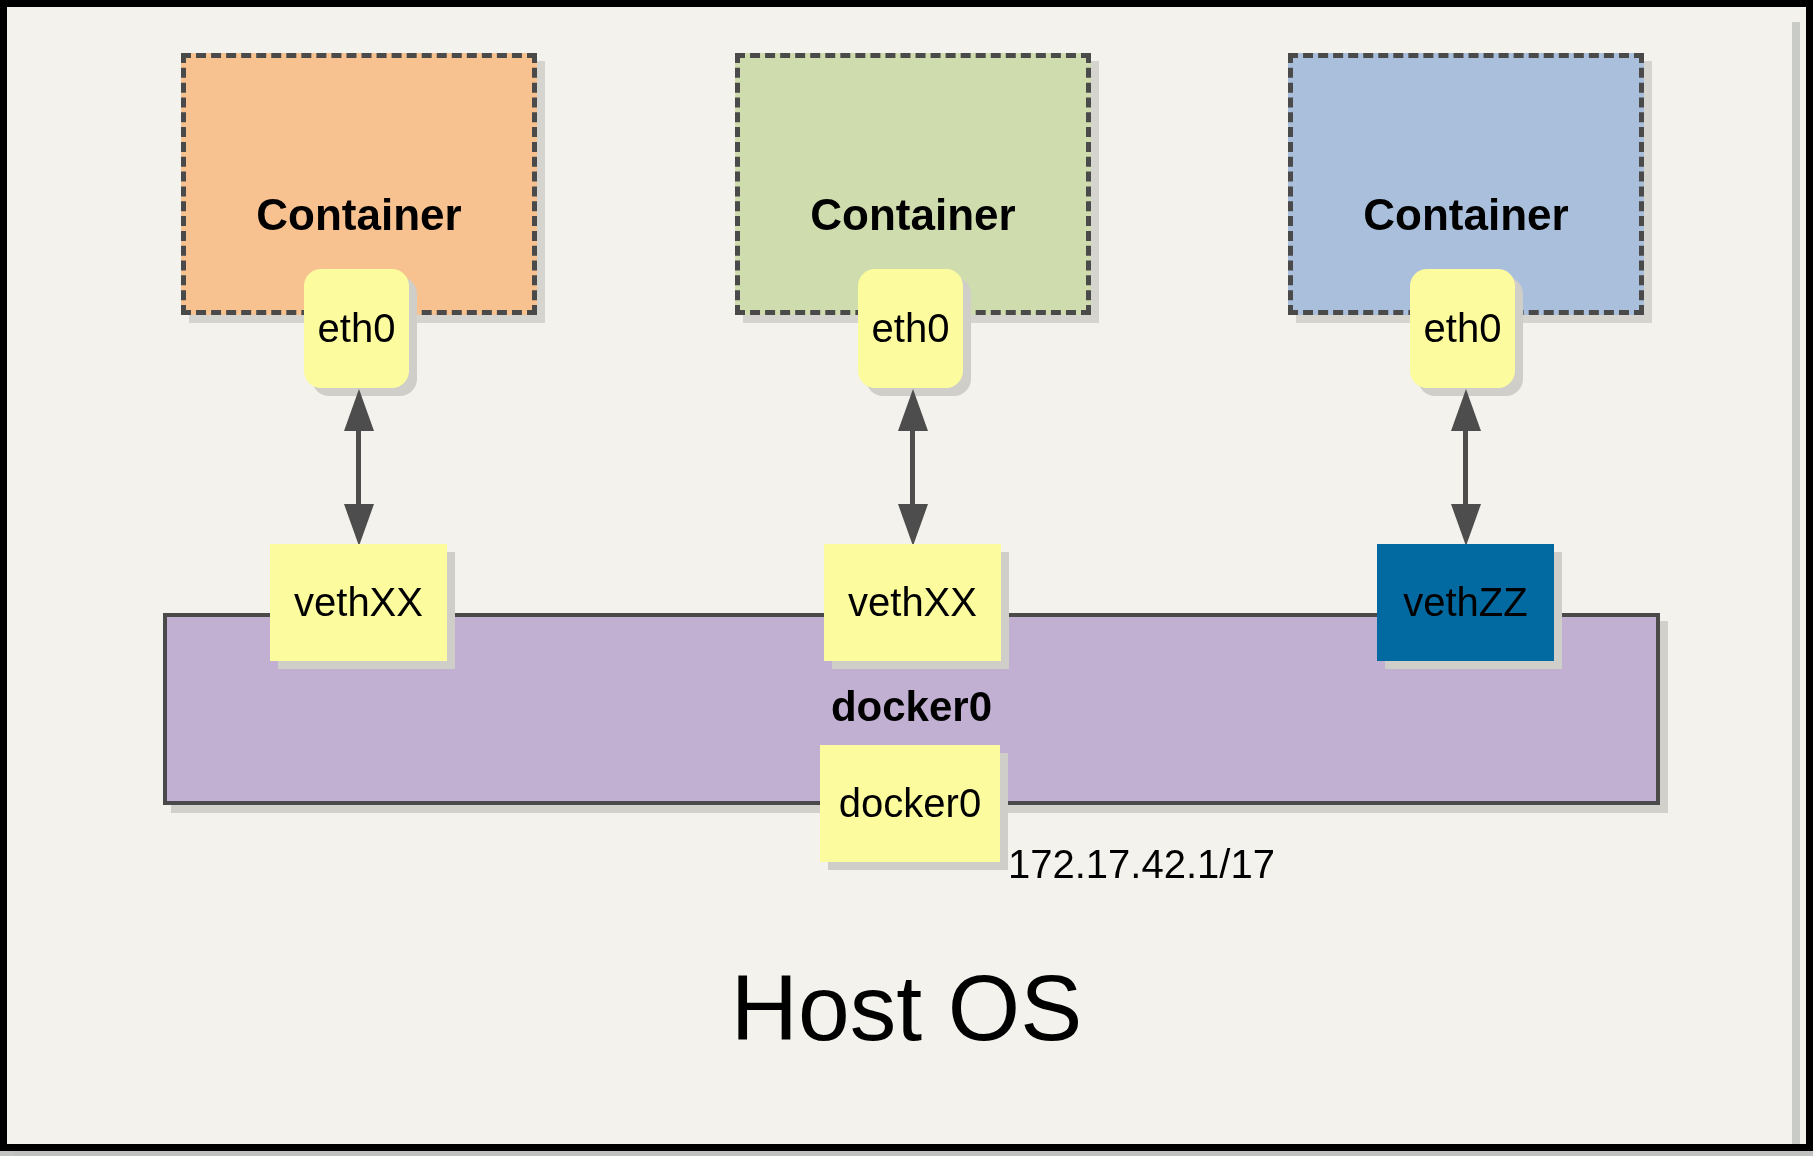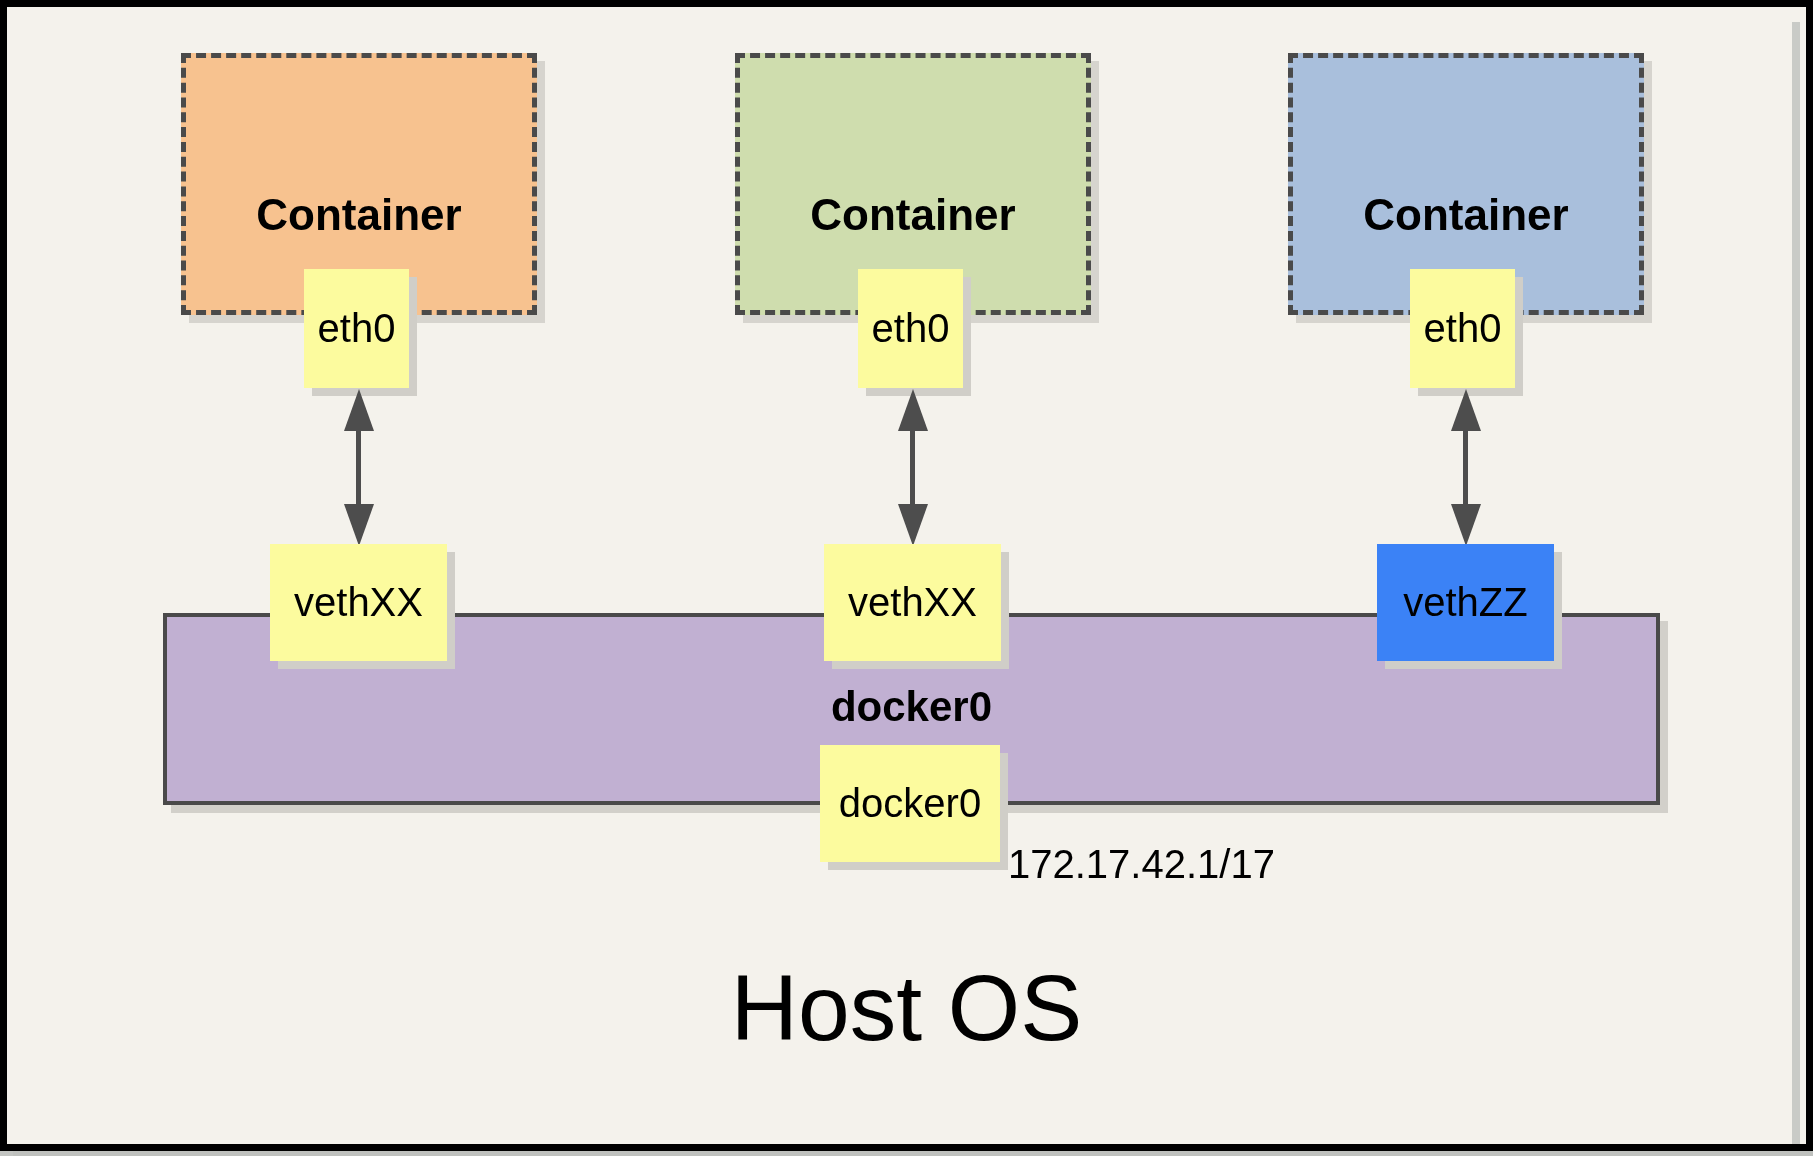--- a/index.html
+++ b/index.html
@@ -19,21 +19,21 @@
   .container-box{position:absolute;top:53px;width:356px;height:262px;
     border:5px dashed #4a4a4a;box-sizing:border-box;z-index:1;
     box-shadow:8px 8px 0 #d6d4ce;}
   .c0{left:181px}.c1{left:735px}.c2{left:1288px}
   .container-label{position:absolute;left:0;right:0;top:132px;text-align:center;
     font-size:44px;font-weight:bold;color:#000;line-height:1.15;}
 
   
   .iface-box{position:absolute;display:flex;align-items:center;justify-content:center;
     font-size:40px;color:#000;box-shadow:8px 8px 0 #d0cec8;z-index:3;}
-  .eth{width:105px;height:119px;top:269px;z-index:2;}
+  .eth{width:105px;height:119px;top:269px;z-index:2;border-radius:17px;}
   .eth0-1{left:304px}.eth0-2{left:858px}.eth0-3{left:1410px}
   .veth{width:177px;height:117px;top:544px;}
   .veth-1{left:270px}.veth-2{left:824px}.veth-3{left:1377px}
 
   
   .arrow{position:absolute;z-index:2;}
   .arrow-shaft{position:absolute;top:415px;width:5px;height:100px;}
   .s1{left:356px}.s2{left:910px}.s3{left:1463px}
   .arrow-head{position:absolute;width:0;height:0;border-left:15px solid transparent;border-right:15px solid transparent;}
   .up{top:389px;border-bottom-width:42px;border-bottom-style:solid;}
@@ -98,21 +98,21 @@
 <div class="bridge-bar" style="background: rgb(193, 176, 210); border-color: rgb(74, 74, 74);">
   <div class="bridge-label">docker0</div>
 </div>
 
 <div class="iface-box veth veth-1" style="background: rgb(252, 251, 158); justify-content: center;">
   <span>vethXX</span>
 </div>
 <div class="iface-box veth veth-2" style="background: rgb(252, 251, 158);">
   <span>vethXX</span>
 </div>
-<div class="iface-box veth veth-3" style="background: #3b82f6;">
+<div class="iface-box veth veth-3" style="background: #0369a1;">
   <span>vethZZ</span>
 </div>
 
 <div class="iface-box bridge-iface" style="background: rgb(252, 251, 158);">
   <span>docker0</span>
 </div>
 
 <div class="ip-label">172.17.42.1/17</div>
 
 <div class="host-title">Host OS</div>

